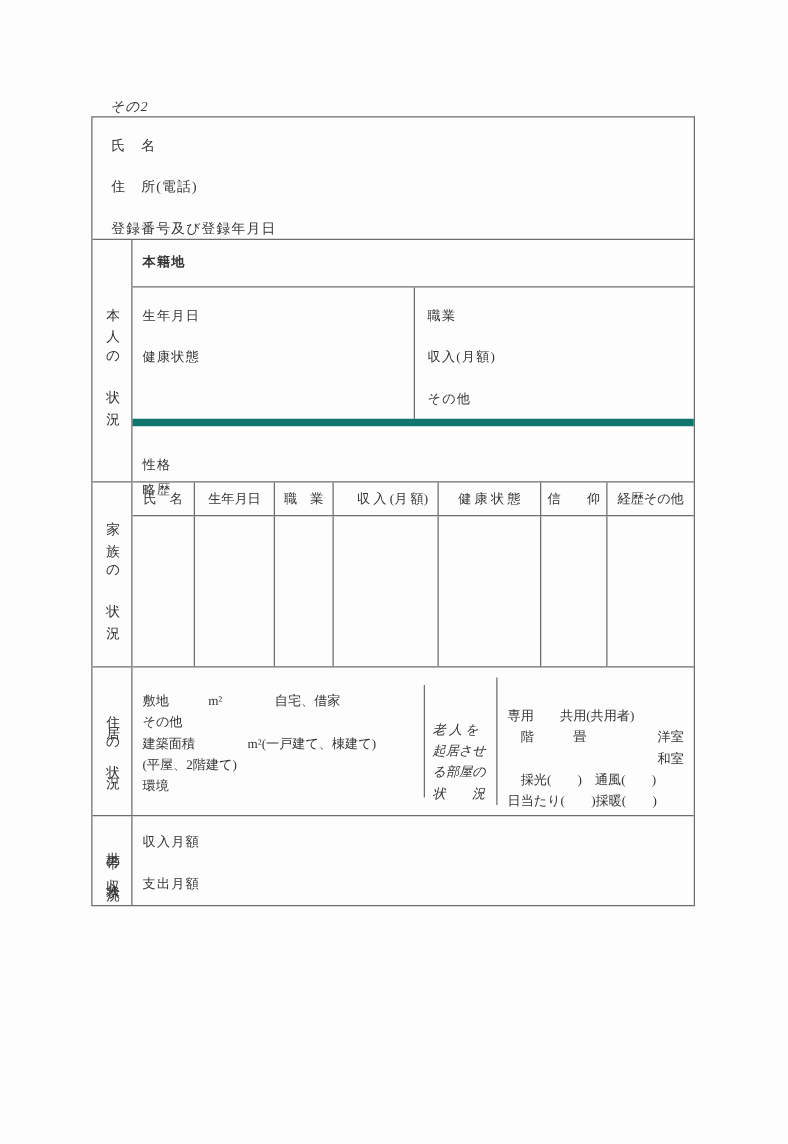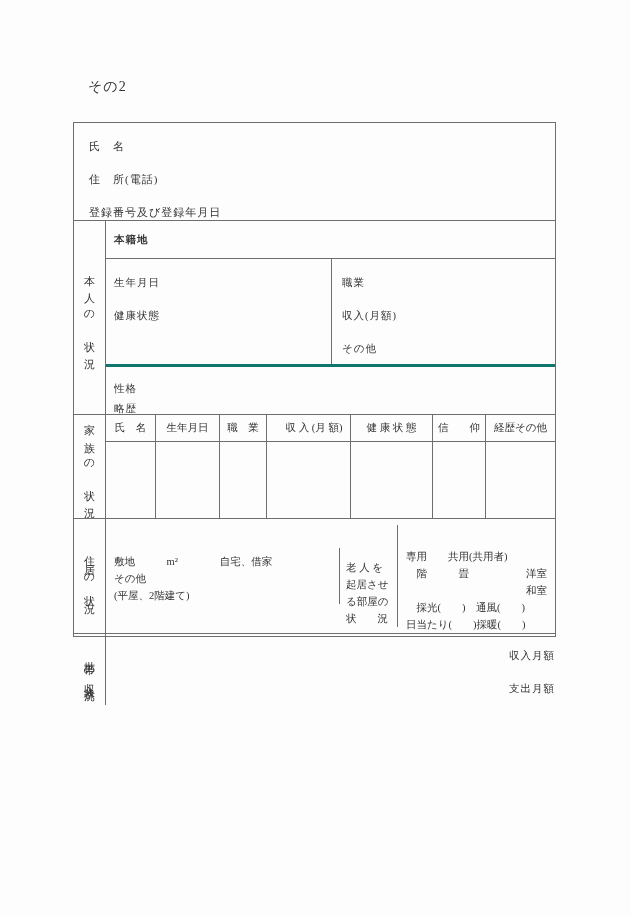--- a/index.html
+++ b/index.html
@@ -3,24 +3,24 @@
 <meta charset="utf-8">
 <style>
   * { margin:0; padding:0; box-sizing:border-box; }
   html,body { background:#ffffff; }
   body {
     width:630px; height:915px; position:relative;
     font-family:"Liberation Serif","DejaVu Serif",serif;
     color:#333; font-size:10.5px;
   }
   .sheet { position:absolute; inset:0; background:#fdfdfd; }
-  .page-label { position:absolute; left:88px; top:78px; font-size:14px; letter-spacing:1px; }
+  .page-label { position:absolute; left:88px; top:78px; font-size:11px; letter-spacing:1px;font-style:italic; }
 
   .form-table {
-    position:absolute; left:73px; top:122px; width:483px; height:515px;
+    position:absolute; left:73px; top:93px; width:483px; height:632px;
     border:1px solid #6e6e6e; display:flex; flex-direction:column; background:#fdfdfd;
   }
   .sec { display:flex; flex-direction:row; width:100%; }
   .sec + .sec { border-top:1px solid #6e6e6e; }
 
   
   .sec-top { height:97px; display:block; padding:7px 0 0 15px; font-size:11px; }
   .sec-top .line { height:33px; line-height:33px; letter-spacing:1px; }
 
   
@@ -39,21 +39,21 @@
 
   .sec-content { flex:1 1 auto; display:flex; flex-direction:column; min-width:0; }
 
   
   .sec-personal { height:194px; }
   .row-domicile { height:37px; line-height:37px; padding-left:8px; letter-spacing:1px;font-weight:bold; }
   .row-split { height:106px; border-top:1px solid #6e6e6e; display:flex; flex-direction:row; }
   .split-left  { width:226px; flex:0 0 226px; border-right:1px solid #6e6e6e; padding:7px 0 0 8px; }
   .split-right { flex:1 1 auto; padding:7px 0 0 10px; }
   .row-split .item { height:33px; line-height:33px; letter-spacing:1px; }
-  .row-traits { flex:1 1 auto; border-top:3px solid #0f766e; padding:12px 0 0 8px; }
+  .row-traits { flex:1 1 auto; border-top:6px solid #0f766e; padding:22px 0 0 8px; }
   .row-traits .item { height:20px; line-height:20px; letter-spacing:1px; }
 
   
   .sec-family { height:150px; }
   .fam-header { height:27px; border-bottom:1px solid #6e6e6e; display:flex; }
   .fam-body   { flex:1 1 auto; display:flex; }
   .fam-cell {
     display:flex; align-items:center; justify-content:center;
     font-size:10.5px; white-space:nowrap; overflow:hidden;
   }
@@ -65,29 +65,29 @@
   .fc4 { width:82px; flex:0 0 82px; }
   .fc5 { width:53px; flex:0 0 53px; }
   .fc6 { flex:1 1 auto; }
 
   
   .sec-housing { height:120px; }
   .sec-housing .sec-content { flex-direction:row;align-items:center; }
   .house-left  { width:234px; flex:0 0 234px; border-right:1px solid #6e6e6e; padding:5px 2px 0 8px; }
   .house-left .hl { height:17px; line-height:17px; white-space:nowrap; }
   .house-mid   { width:58px; flex:0 0 58px; border-right:1px solid #6e6e6e; padding:34px 0 0 6px; }
-  .house-mid .hm { height:17px; line-height:17px; white-space:nowrap; }
+  .house-mid .hm { height:17px; line-height:17px; white-space:nowrap;font-style:italic; }
   .house-right { flex:1 1 auto; padding:5px 8px 0 8px;margin-top:24px; }
   .house-right .hr { height:17px; line-height:17px; white-space:nowrap; }
   .hr-between { display:flex; justify-content:space-between; }
   .hr-right   { text-align:right; }
 
   
   .sec-household { flex:1 1 auto; }
-  .sec-household .sec-content { padding:5px 0 0 8px;align-items:flex-end; }
+  .sec-household .sec-content { padding:5px 0 0 8px; }
   .sec-household .item { height:33px; line-height:33px; letter-spacing:1px; }
 </style>
 </head>
 <body>
 
 <div class="sheet">
 
   <div class="page-label">その2</div>
 
   <div class="form-table">
@@ -149,21 +149,23 @@
     </div>
 
     <div class="sec sec-housing">
       <div class="vlabel-cell">
         <span class="vlabel ls-narrow">住居の状況</span>
       </div>
       <div class="sec-content">
         <div class="house-left">
           <div class="hl">敷地　　　m²　　　　自宅、借家</div>
           <div class="hl">その他</div>
+          <div class="hl">建築面積　　　　m²(一戸建て、棟建て)</div>
           <div class="hl">(平屋、2階建て)</div>
+          <div class="hl">環境</div>
         </div>
         <div class="house-mid">
           <div class="hm">老 人 を</div>
           <div class="hm">起居させ</div>
           <div class="hm">る部屋の</div>
           <div class="hm">状　　況</div>
         </div>
         <div class="house-right">
           <div class="hr">専用　　共用(共用者)</div>
           <div class="hr hr-between">

